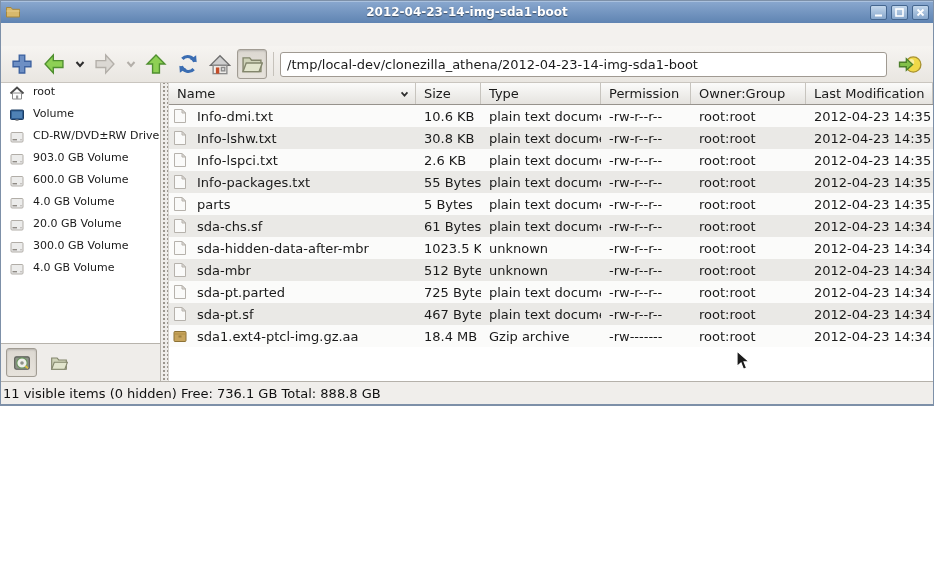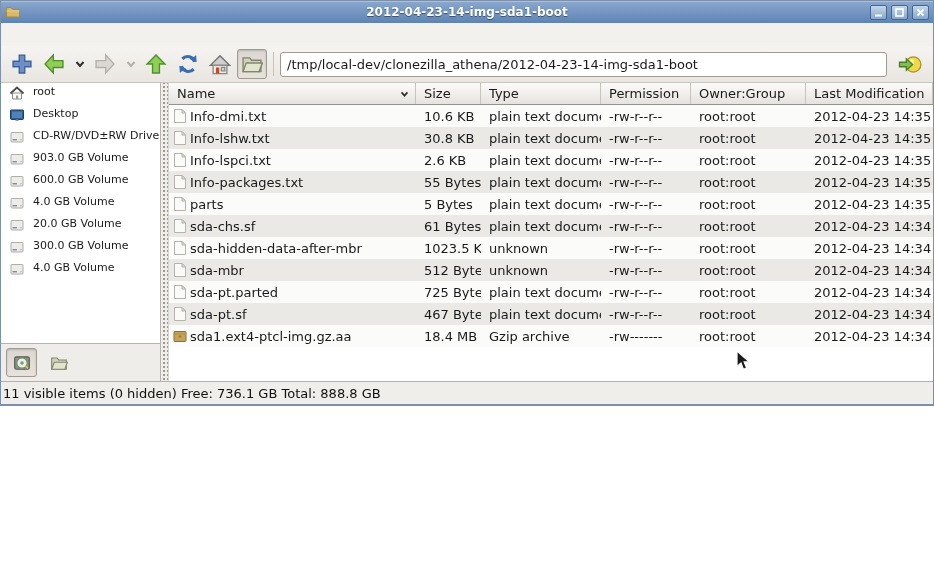--- a/index.html
+++ b/index.html
@@ -65,21 +65,21 @@
   .row{height:22px;display:flex;align-items:center;font-size:13px;color:#1a1a1a;}
   .row:nth-child(even){background:#eae9e6;}
   .row:nth-child(odd){background:#fbfbfa;}
   .cell{padding-left:8px;white-space:nowrap;overflow:hidden;height:100%;display:flex;align-items:center;}
   .c-name{width:247px;flex:0 0 247px;}
   .c-size{width:65px;flex:0 0 65px;}
   .c-type{width:120px;flex:0 0 120px;}
   .c-perm{width:90px;flex:0 0 90px;}
   .c-owner{width:115px;flex:0 0 115px;}
   .c-mod{flex:1;min-width:0;}
-  .row .c-name{padding-left:3px;gap:2px;}
+  .row .c-name{padding-left:3px;gap:9px;}
   .ficon{width:16px;height:16px;flex:0 0 16px;display:inline-flex;}
   .sort-ind{margin-left:auto;margin-right:5px;display:inline-flex;}
 
   
   .statusbar{height:23px;flex:0 0 23px;border-top:1px solid #b5b1aa;background:#f0eeeb;
     display:flex;align-items:center;padding-left:2px;font-size:13px;color:#111;}
 
   .cursor{position:absolute;left:732px;top:349px;width:20px;height:22px;pointer-events:none;z-index:50;}
   svg{display:block;}
 </style>
@@ -205,21 +205,21 @@
           <span>root</span>
         </div>
           <div class="side-item">
           <span class="sicon">
               <svg width="16" height="16" viewBox="0 0 16 16">
                 <rect x="1.5" y="3" width="13" height="9.5" rx="1" fill="#2f5e93" stroke="#1c3c61"></rect>
                 <rect x="3" y="4.5" width="10" height="6.5" fill="#4f82b5"></rect>
                 <rect x="6.5" y="12.5" width="3" height="1.5" fill="#9a9a9a"></rect>
               </svg>
             </span>
-          <span>Desktop</span>
+          <span>Volume</span>
         </div>
           <div class="side-item">
           <span class="sicon">
               <svg width="16" height="16" viewBox="0 0 16 16">
                 <rect x="2" y="3.5" width="12" height="9.5" rx="1" fill="#ececeb" stroke="#b1ada7"></rect>
                 <rect x="3.5" y="10" width="4.5" height="1.4" fill="#8f8b85"></rect>
                 <circle cx="12" cy="10.7" r="0.8" fill="#b1ada7"></circle>
               </svg>
             </span>
           <span>CD-RW/DVD±RW Drive</span>

